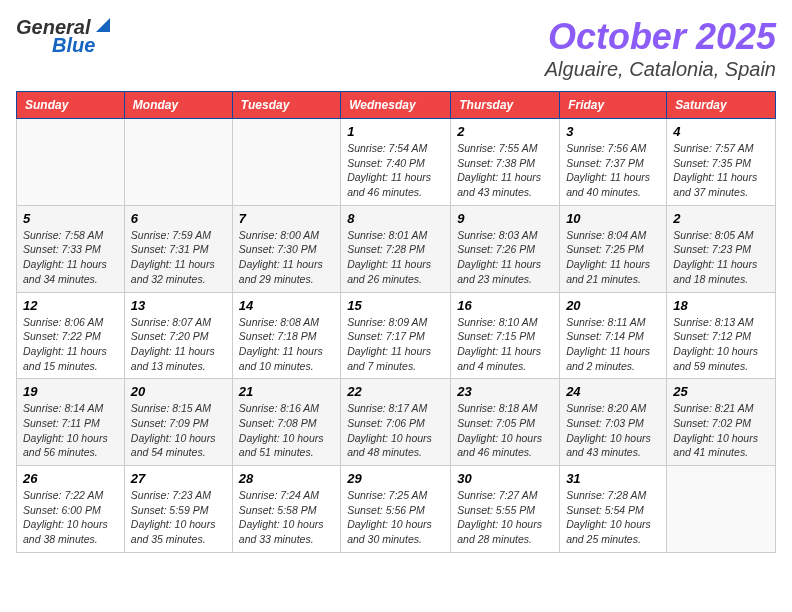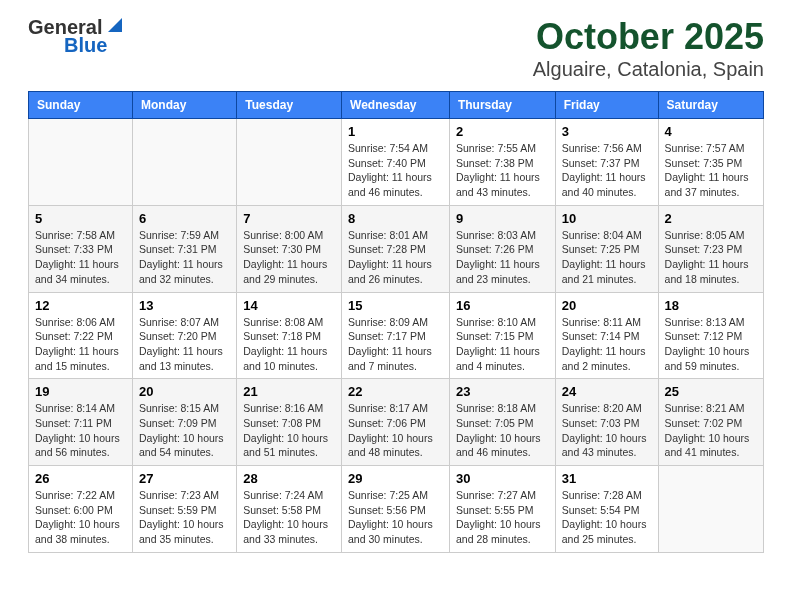--- a/index.html
+++ b/index.html
@@ -3,21 +3,22 @@
   <meta charset="utf-8">
   <style>
     * { box-sizing: border-box; margin: 0; padding: 0; }
     body {
       font-family: Arial, sans-serif;
       background: #fff;
       width: 792px;
       min-height: 612px;
     }
     .container {
-      padding: 16px 28px;
+      padding: 16px 16px;
+      font-style: italic;
     }
     .header-section {
       display: flex;
       align-items: flex-start;
       justify-content: space-between;
       margin-bottom: 10px;
     }
     .logo-area {
       display: flex;
       flex-direction: column;
@@ -29,33 +30,33 @@
       line-height: 1.1;
     }
     .logo-general { color: #333; }
     .logo-blue { color: #1565c0; }
     .title-area {
       text-align: right;
     }
     .calendar-title {
       font-size: 36px;
       font-weight: bold;
-      color: #14532d;
+      color: #8b5cf6;
     }
     .calendar-subtitle {
       font-size: 20px;
       color: #444;
     }
     .calendar-table {
       width: 100%;
       border-collapse: collapse;
       font-size: 11px;
     }
     .calendar-table thead tr th {
-      background-color: #3b82f6;
+      background-color: #ef4444;
       color: #fff;
       text-align: left;
       padding: 6px 8px;
       font-size: 12px;
       font-weight: bold;
       border: 1px solid #0d47a1;
     }
     .calendar-table tbody tr td {
       border: 1px solid #ccc;
       vertical-align: top;

